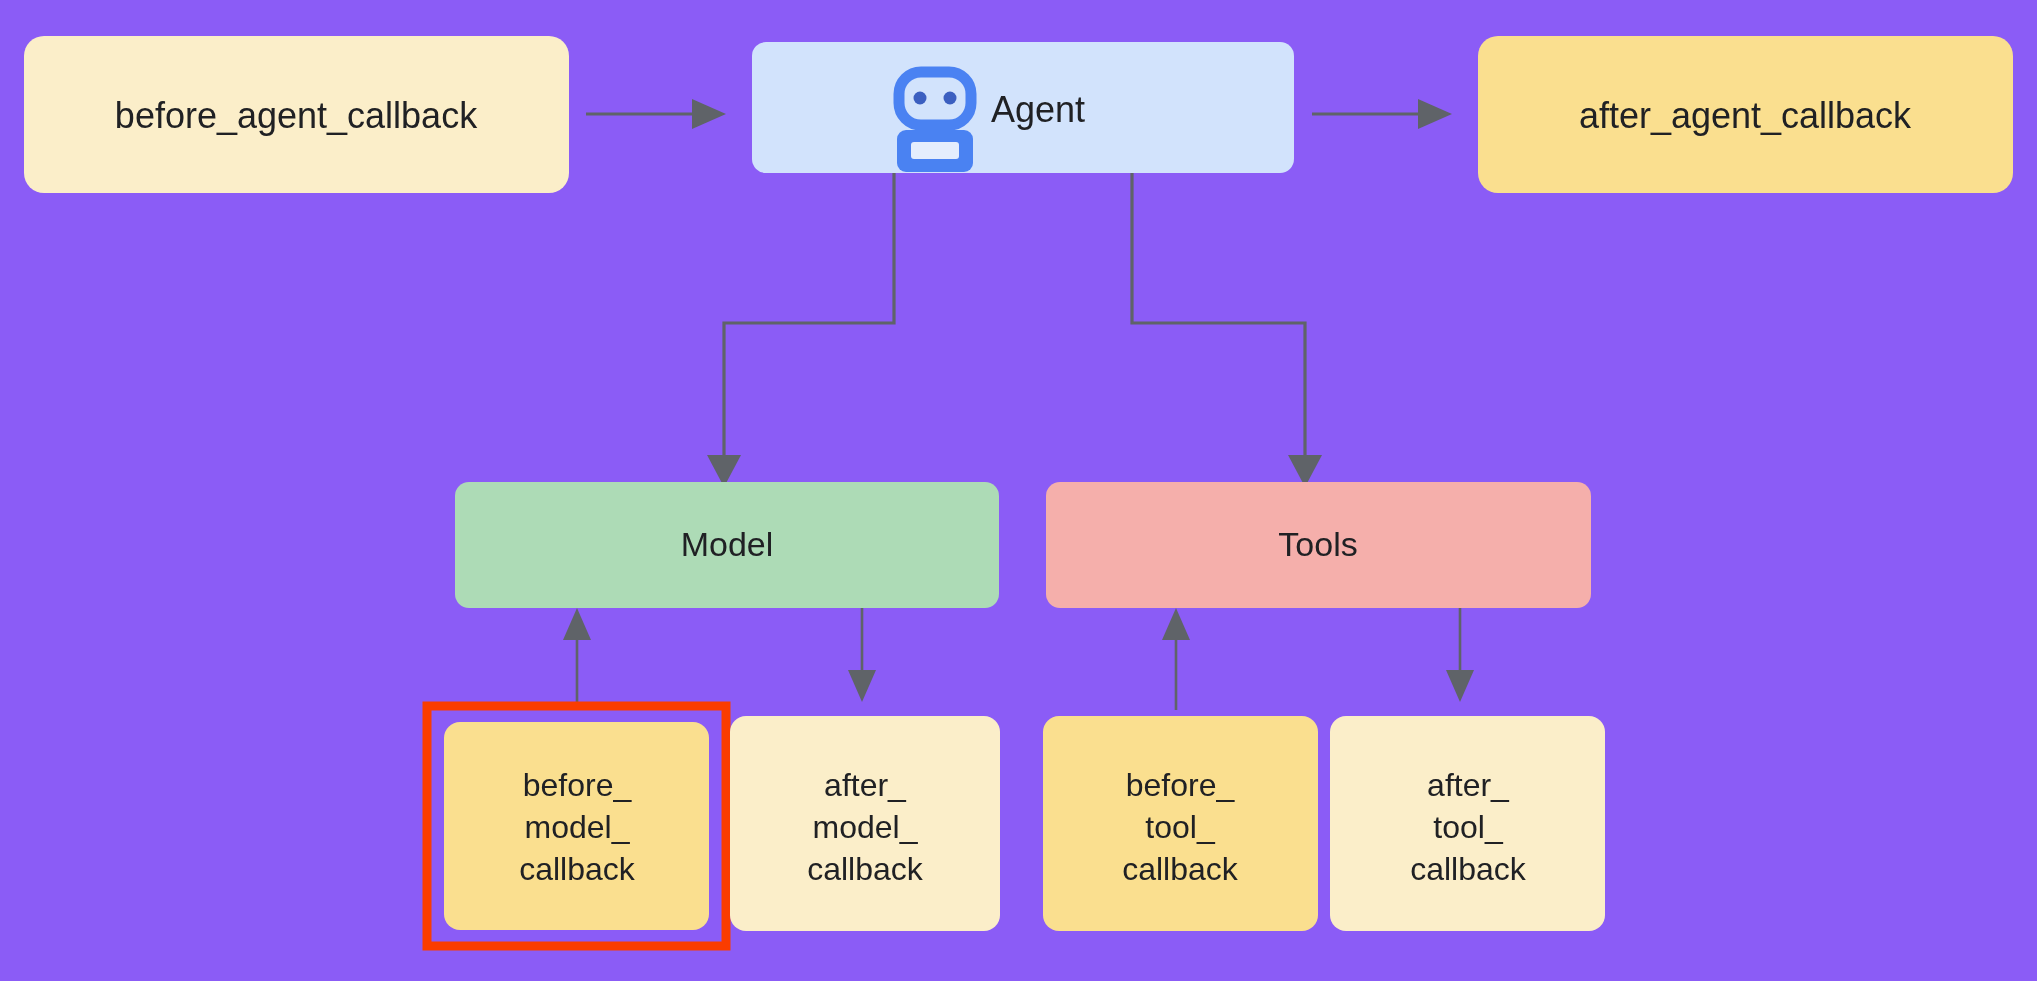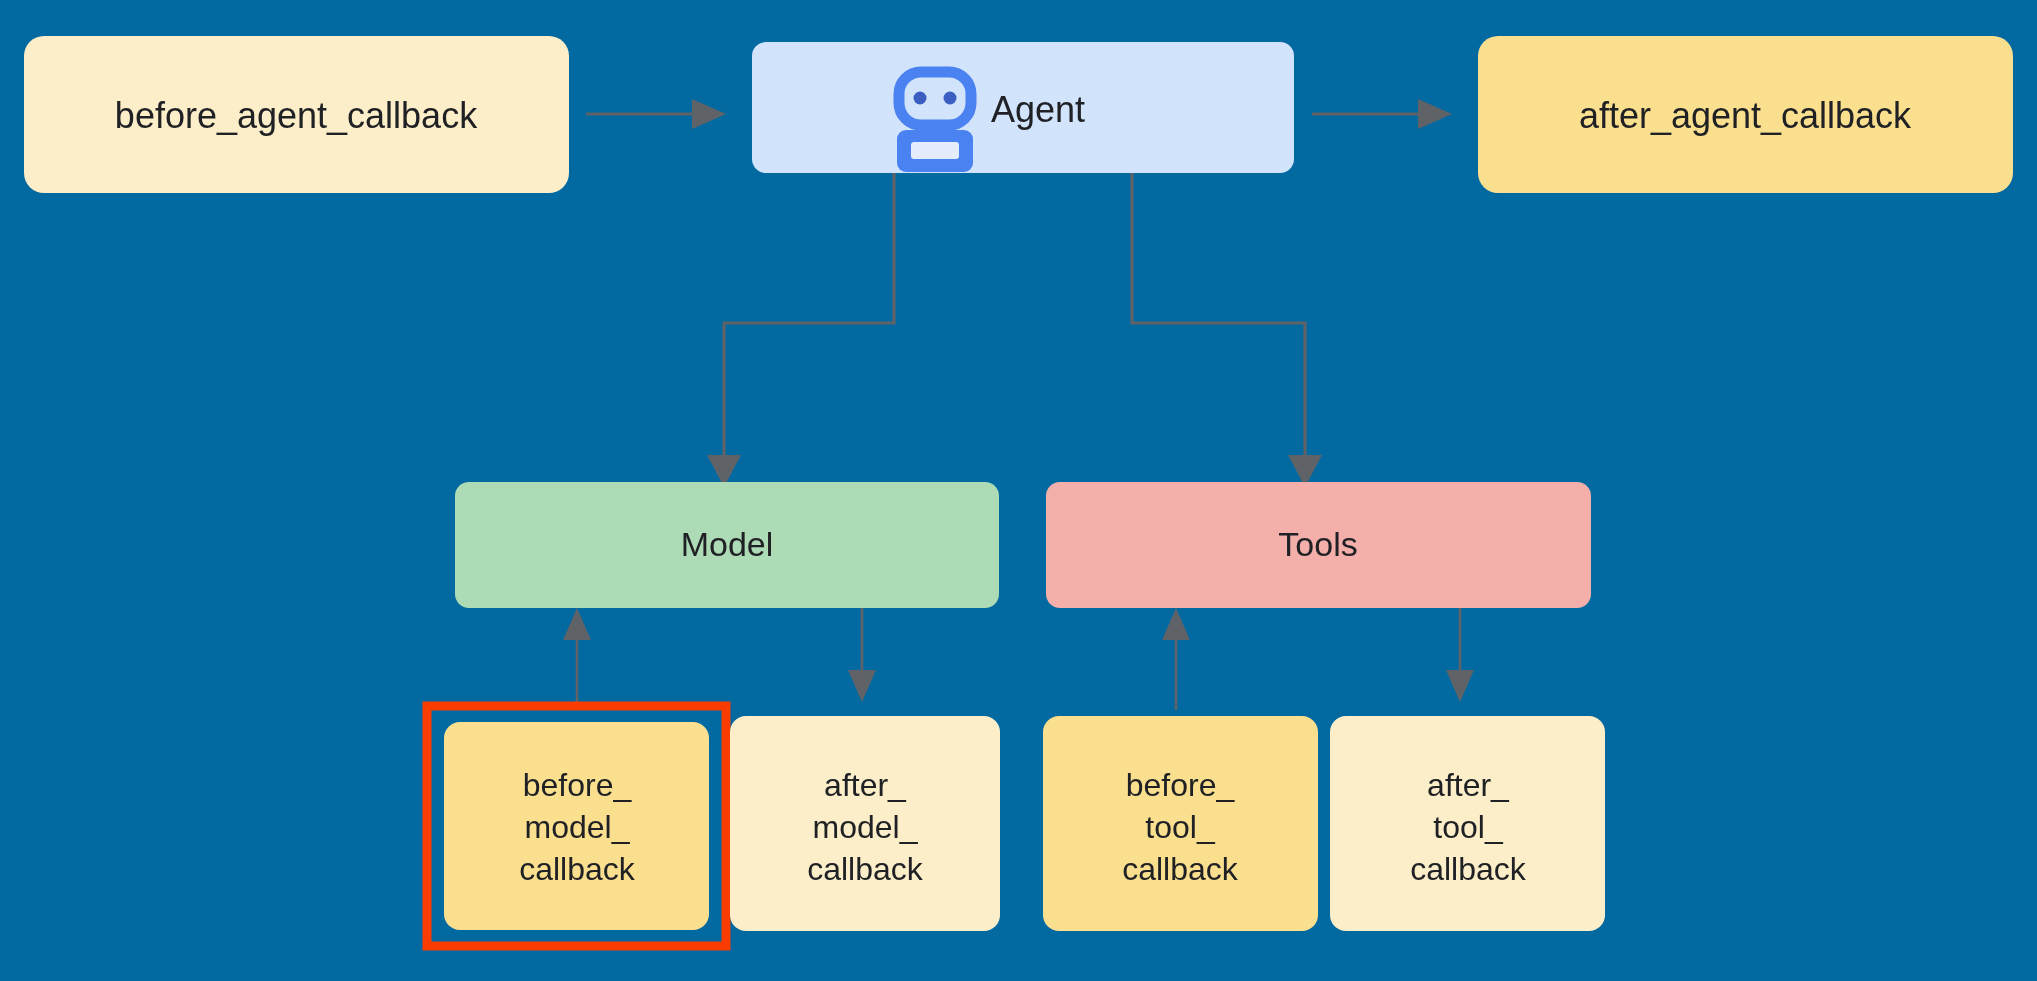--- a/index.html
+++ b/index.html
@@ -10,21 +10,21 @@
   body {
     width: 2037px;
     height: 981px;
     overflow: hidden;
     font-family: "Liberation Sans", "DejaVu Sans", sans-serif;
   }
   #diagram-root {
     position: relative;
     width: 2037px;
     height: 981px;
-    background: #0369a1;
+    background: #8b5cf6;
   }
   svg.canvas {
     position: absolute;
     left: 0;
     top: 0;
     width: 2037px;
     height: 981px;
     display: block;
   }
   .node-label {

